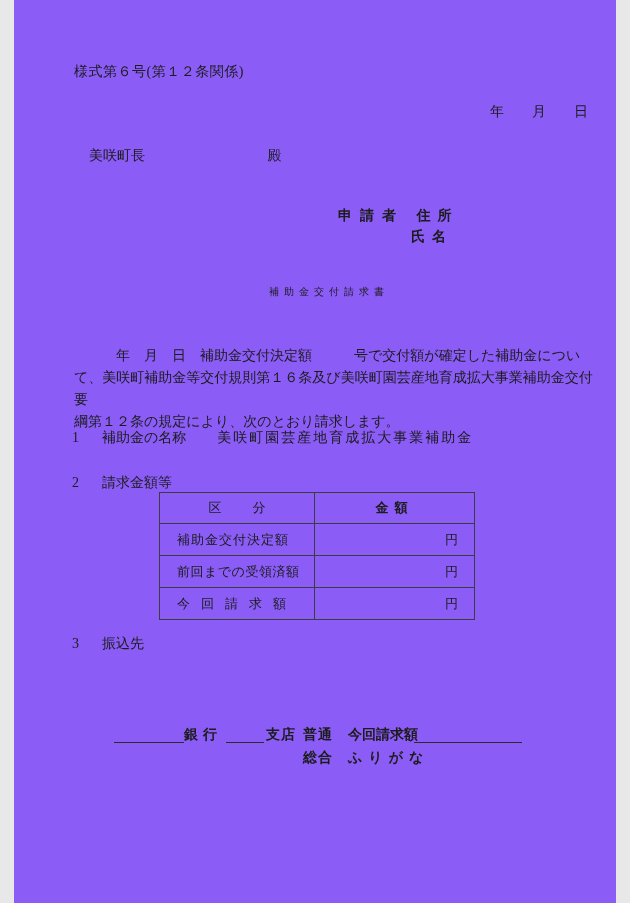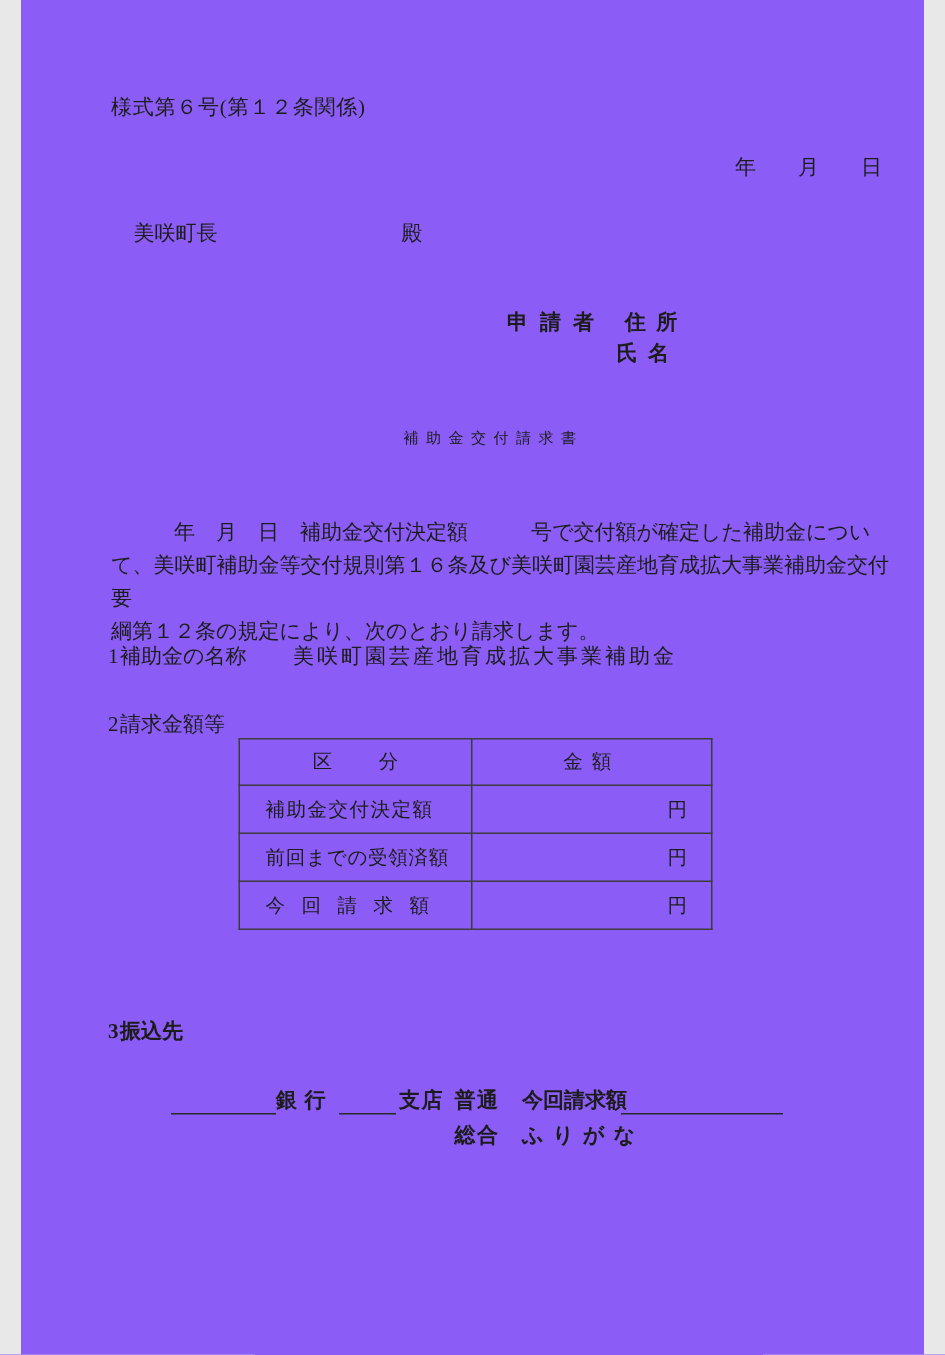--- a/index.html
+++ b/index.html
@@ -32,36 +32,36 @@
     text-align:center;font-size:10px;font-weight:normal;
     letter-spacing:5px;
   }
   
   .body-text{left:60px;top:345px;width:527px;line-height:22px;}
   .body-text .body-line:first-child{text-indent:42px;}
   
   .item{left:58px;}
   .item1{top:429px;}
   .item2{top:474px;}
-  .item3{top:679px;font-weight:bold;}
-  .item .item-label{margin-left:1px;}
+  .item3{top:635px;}
+  .item .item-label{margin-left:23px;}
   .item .item-value{margin-left:31px;letter-spacing:2px;}
   
   .amount-table{
     left:145px;top:492px;
     border-collapse:collapse;
     font-size:13px;color:#1c1c1c;
   }
   .amount-table th,.amount-table td{
     border:1px solid #3c3c3c;
     font-weight:normal;
     padding:0;
   }
   .amount-table .col-category{width:154px;}
-  .amount-table .col-amount{width:159px;}
+  .amount-table .col-amount{width:159px;font-weight:bold;}
   .amount-table tr{height:32px;}
   .amount-table tr.head-row{height:31px;}
   .head-category{display:flex;justify-content:center;gap:31px;}
   .head-amount{padding-left:27px;letter-spacing:6px;}
   .amount-table td.label-cell{padding-left:17px;}
   .amount-table tr:nth-child(2) .label-cell{letter-spacing:1px;}
   .amount-table tr:nth-child(3) .label-cell{letter-spacing:0.5px;}
   .amount-table tr:nth-child(4) .label-cell{letter-spacing:11px;}
   .amount-table td.unit-cell{text-align:right;padding-right:16px;}
   

